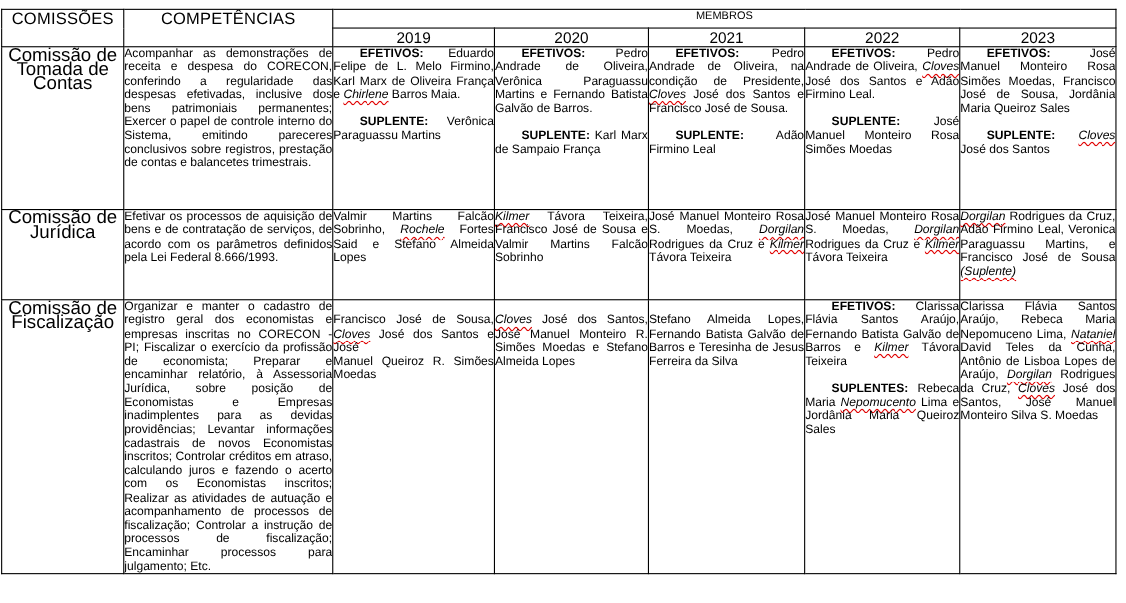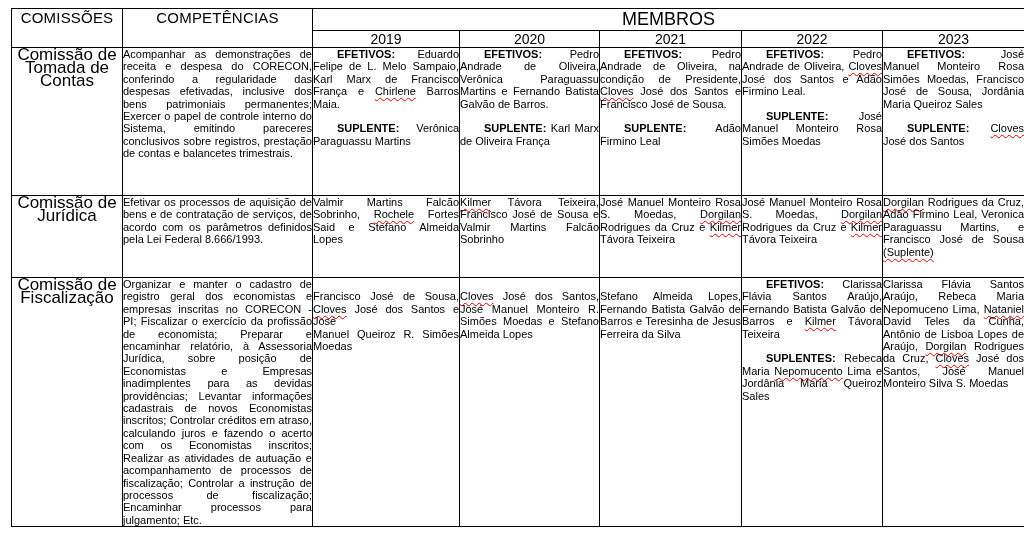--- a/index.html
+++ b/index.html
@@ -6,21 +6,21 @@
     margin: 0;
     padding: 0;
     width: 1024px;
     height: 548px;
     overflow: hidden;
     background: #ffffff;
     font-family: "Liberation Sans", sans-serif;
     color: #000000;
   }
   .page {
-    padding: 8px 4px 4px 11px;
+    padding: 8px 4px 4px 1px;
   }
   table.doc-table {
     border-collapse: collapse;
     table-layout: fixed;
     width: 1013px;
   }
   table.doc-table th,
   table.doc-table td {
     border: 1px solid #000000;
     overflow: hidden;
@@ -28,21 +28,21 @@
     padding: 0;
   }
   
   th { font-weight: normal; text-align: center; }
   th.h-main {
     font-size: 15px;
     vertical-align: top;
     padding-top: 2px;
     letter-spacing: 0.2px;
   }
-  th.h-membros { font-size: 18px; height: 16px; }
+  th.h-membros { font-size: 10px; height: 16px; }
   th.h-year   { font-size: 14px; height: 16px; }
   
   td.name-cell {
     vertical-align: middle;
     text-align: center;
     font-size: 17px;
     line-height: 13px;
     padding: 2px 4px;
   }
   td.comp-cell {
@@ -60,20 +60,21 @@
   .para { min-height: 12.4px; }
   .para:empty::before { content: "\00a0"; }
   .bold { font-weight: bold; margin-left: 24px; }
   .misspell {
     text-decoration: underline;
     text-decoration-style: wavy;
     text-decoration-color: #e00000;
     text-decoration-thickness: 1px;
     text-underline-offset: 2px;
     text-decoration-skip-ink: none;
+    font-style: italic;
   }
   tr.r-tomada      { height: 148px; }
   tr.r-licitacao   { height: 82px; }
   tr.r-fiscalizacao{ height: 202px; }
 </style>
 </head>
 <body>
 
 <div class="page">
   <table class="doc-table">
@@ -98,28 +99,28 @@
         <th class="h-year">2021</th>
         <th class="h-year">2022</th>
         <th class="h-year">2023</th>
       </tr>
     </thead>
     <tbody>
       <tr class="r-tomada">
         <td class="name-cell">Comissão de Tomada de Contas</td>
         <td class="comp-cell">Acompanhar as demonstrações de receita e despesa do CORECON, conferindo a regularidade das despesas efetivadas, inclusive dos bens patrimoniais permanentes; Exercer o papel de controle interno do Sistema, emitindo pareceres conclusivos sobre registros, prestação de contas e balancetes trimestrais.</td>
         <td class="mem-cell">
-            <div class="para"><span class="bold">EFETIVOS: </span><span>Eduardo Felipe de L. Melo Sampaio, Karl Marx de Francisco França e </span><span class="misspell">Chirlene</span><span> Barros Maia.</span></div>
+            <div class="para"><span class="bold">EFETIVOS: </span><span>Eduardo Felipe de L. Melo Firmino, Karl Marx de Oliveira França e </span><span class="misspell">Chirlene</span><span> Barros Maia.</span></div>
             <div class="para"></div>
             <div class="para"><span class="bold">SUPLENTE: </span><span>Verônica Paraguassu Martins</span></div>
           </td>
         <td class="mem-cell">
             <div class="para"><span class="bold">EFETIVOS: </span><span>Pedro Andrade de Oliveira, Verônica Paraguassu Martins e Fernando Batista Galvão de Barros.</span></div>
             <div class="para"></div>
-            <div class="para"><span class="bold">SUPLENTE: </span><span>Karl Marx de Oliveira França</span></div>
+            <div class="para"><span class="bold">SUPLENTE: </span><span>Karl Marx de Sampaio França</span></div>
           </td>
         <td class="mem-cell">
             <div class="para"><span class="bold">EFETIVOS: </span><span>Pedro Andrade de Oliveira, na condição de Presidente, </span><span class="misspell">Cloves</span><span> José dos Santos e Francisco José de Sousa.</span></div>
             <div class="para"></div>
             <div class="para"><span class="bold">SUPLENTE: </span><span>Adão Firmino Leal</span></div>
           </td>
         <td class="mem-cell">
             <div class="para"><span class="bold">EFETIVOS: </span><span>Pedro Andrade de Oliveira, </span><span class="misspell">Cloves</span><span> José dos Santos e Adão Firmino Leal.</span></div>
             <div class="para"></div>
             <div class="para"><span class="bold">SUPLENTE: </span><span>José Manuel Monteiro Rosa Simões Moedas</span></div>

